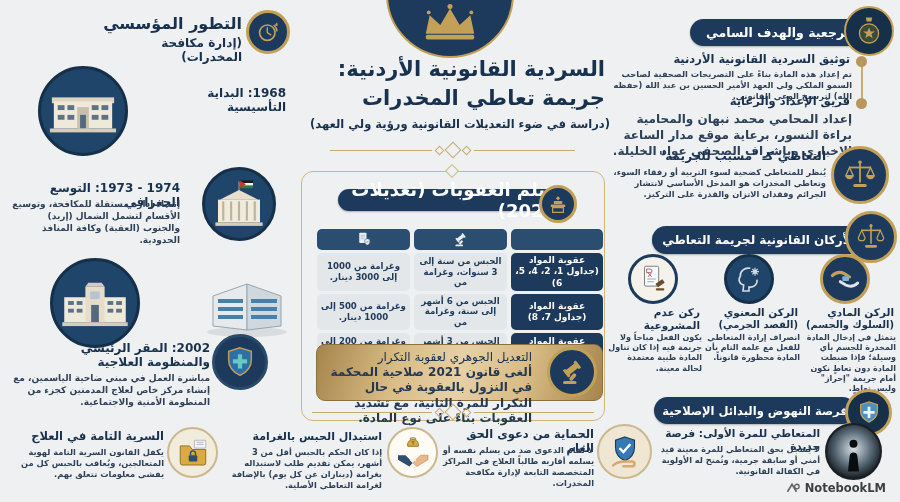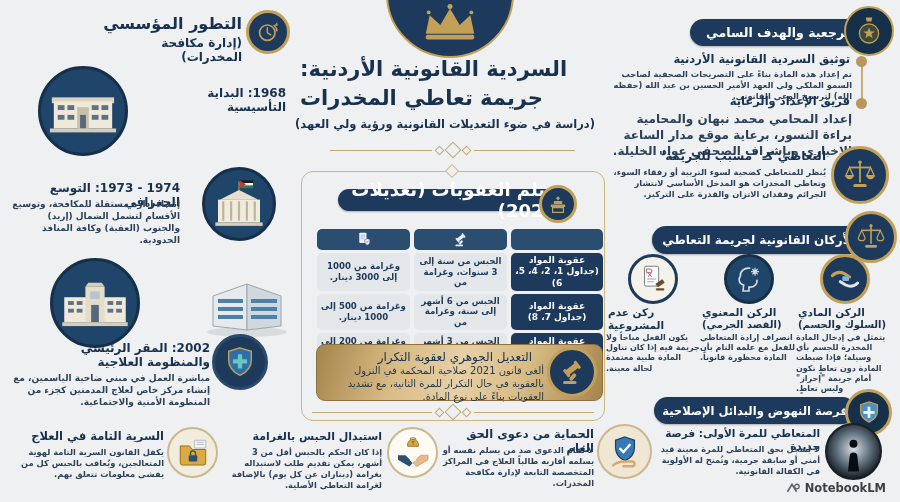--- a/index.html
+++ b/index.html
@@ -7,37 +7,37 @@
   body{font-family:"DejaVu Sans",sans-serif}
   #app{position:relative;width:900px;height:502px;background:#eef0f1;overflow:hidden;direction:rtl}
   .pill{position:absolute;background:#1d3a5c;color:#fff;border-radius:15px;display:flex;align-items:center;justify-content:center;font-weight:bold;box-shadow:0 1px 2px rgba(0,0,0,.28);z-index:3}
   .circle{position:absolute;border-radius:50%;display:flex;align-items:center;justify-content:center;z-index:4}
   .c-navy{background:#1d3a5c;border:3px solid #c2a057}
   .c-navy2{background:#20456a;border:3px solid #16304a}
   .c-light{background:#f4f2ea;border:3px solid #1d3a5c}
   .c-beige{background:#f2ecdc;border:2px solid #cbb88e}
   .ttl{position:absolute;font-weight:bold;color:#17314e;text-align:right;line-height:1.2;z-index:2}
   .bdy{position:absolute;color:#2e4158;text-align:right;line-height:1.32;z-index:2}
-  .ctr{text-align:left}
+  .ctr{text-align:right}
   .bullet{position:absolute;width:11px;height:11px;border-radius:50%;background:#b9975c;z-index:2}
   .vline{position:absolute;width:2px;background:#c7ad74;z-index:1}
   .ornament{position:absolute;display:flex;align-items:center;gap:4px;z-index:2}
   .oline{flex:1;height:1px;background:#c5ab72}
   .dia{width:7px;height:7px;border:1px solid #c5ab72;transform:rotate(45deg);background:transparent}
   .dia.b{width:12px;height:12px}
   .frame{position:absolute;left:301px;top:171px;width:304px;height:250px;border:1px solid #cdb77f;border-radius:12px;z-index:1}
   .frame-dia{position:absolute;left:447px;top:166px;width:10px;height:10px;border:1px solid #cdb77f;background:#eef0f1;transform:rotate(45deg);z-index:1}
   .ptable{position:absolute;left:317px;top:229px;width:286px;display:grid;grid-template-columns:92px 93px 93px;column-gap:4px;row-gap:3px;z-index:2}
   .ph{background:#2b4d6f;border-radius:5px;height:21px;display:flex;align-items:center;justify-content:center}
   .pc{border-radius:5px;min-height:28px;display:flex;align-items:center;justify-content:center;text-align:center;font-size:8.6px;font-weight:bold;line-height:1.25;padding:2px 3px}
   .pc.lab{background:#1d3a5c;color:#fff;font-size:9px}
   .pc.val{background:#e4e7e9;color:#1d3a5c}
   .goldbox{position:absolute;left:316px;top:344px;width:287px;height:57px;border-radius:9px;border:1px solid #8d7040;background:linear-gradient(105deg,#a5854c,#d9bc85 28%,#e7d0a6 50%,#d9bc85 72%,#a5854c);z-index:2}
   .gb-ttl{position:absolute;right:70px;top:5px;font-weight:normal;font-size:12px;color:#17314e;text-align:center}
-  .gb-bdy{position:absolute;right:58px;left:10px;top:20px;font-size:10px;font-weight:normal;color:#253a52;text-align:right;line-height:1.28}
+  .gb-bdy{position:absolute;right:70px;left:10px;top:20px;font-size:12px;font-weight:bold;color:#253a52;text-align:right;line-height:1.28}
   .crown-circle{position:absolute;left:386px;top:-70px;width:128px;height:128px;border-radius:50%;background:#1d3a5c;border:2px solid #c2a057;display:flex;align-items:flex-end;justify-content:center;padding-bottom:6px;z-index:2}
   .wm{position:absolute;left:auto;right:14px;top:481px;display:flex;align-items:center;gap:4px;direction:ltr;color:#3c4043;font-size:11.5px;font-weight:bold;z-index:5}
 </style>
 </head>
 <body>
 
 <div id="app">
 
   <div class="crown-circle">
     <span>

